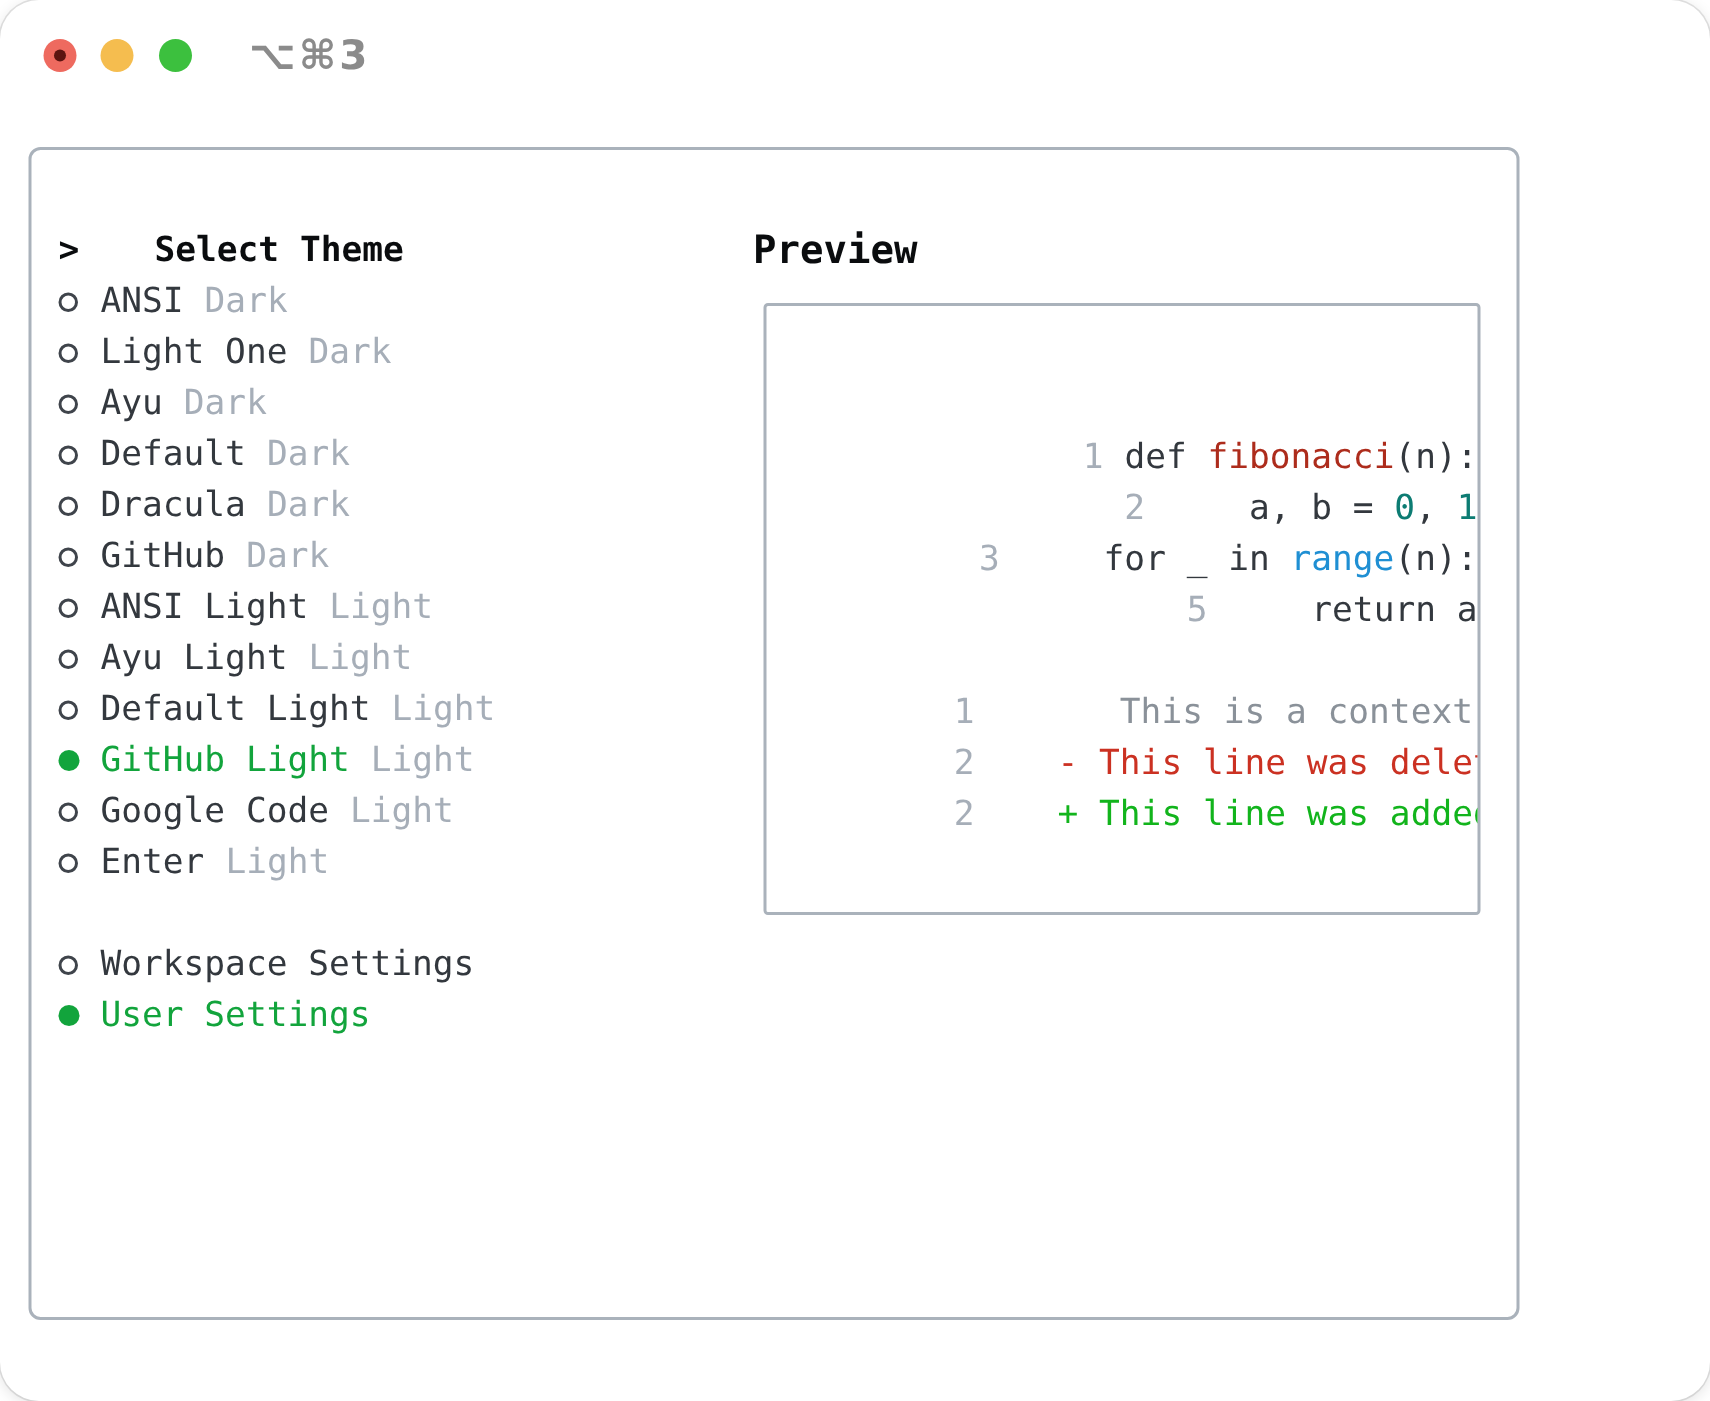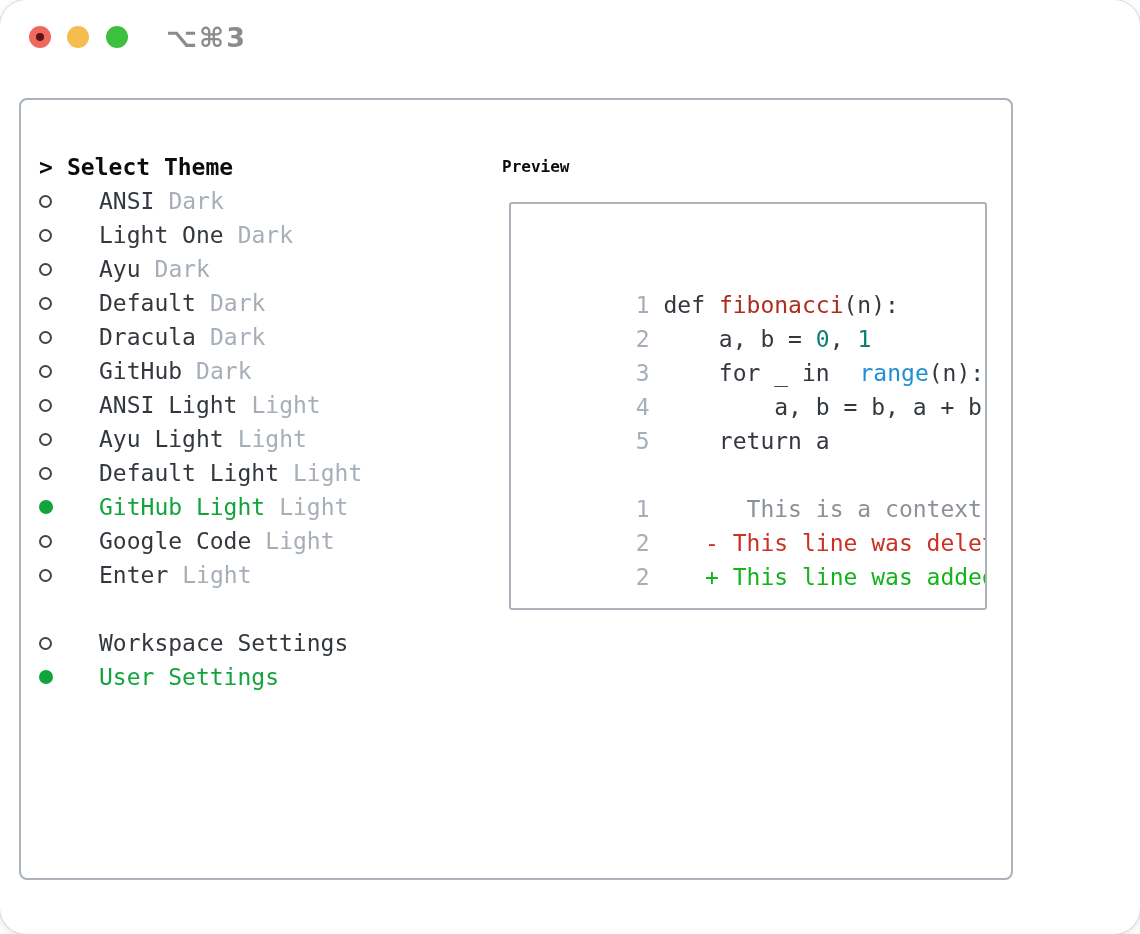--- a/index.html
+++ b/index.html
@@ -27,52 +27,52 @@
     font-family:"DejaVu Sans", sans-serif; font-size:27px; font-weight:bold;
     color:#8b8b8b; letter-spacing:2px;
   }
 
   
   .panel {
     position:absolute; left:19px; top:98px; width:994px; height:782px;
     border:2px solid #aab2bb; border-radius:8px; background:#ffffff;
   }
 
-  .mono { font-size:16px; line-height:34px; white-space:pre; }
+  .mono { font-size:26px; line-height:34px; white-space:pre; }
 
   
   .left-col { position:absolute; left:18px; top:50px; }
   .row { display:flex; align-items:center; height:34px; font-size:23px; white-space:pre; }
   .marker-col { display:inline-flex; width:28px; align-items:center; flex:0 0 28px; }
   .hdr-caret { font-weight:bold; color:#0a0c0e; font-size:23px; }
-  .section-title { font-weight:bold; color:#0a0c0e; }
+  .section-title { font-weight:bold; color:#0a0c0e;margin-left:36px; }
   .plain-title { color:#111418; }
   .radio {
     width:13px; height:13px; border-radius:50%;
     border:2px solid #3f444b; background:transparent;
   }
   .radio.sel { border:none; background:#12a43c; width:14px; height:14px; }
-  .item-name { color:#33383e;margin-left:32px; }
+  .item-name { color:#33383e; }
   .item-name.sel { color:#12a43c; }
   .item-tag { color:#a6aeb8; margin-left:14px; }
   .spacer { height:34px; }
   .hint { color:#a6aeb8; }
 
   
   .preview-title { position:absolute; left:481px; top:50px; font-weight:bold; color:#0a0c0e; }
   .preview-box {
     position:absolute; left:488px; top:102px; width:478px; height:408px;
     border:2px solid #aab2bb; border-radius:3px; background:#ffffff;
     padding:50px 0 0 14px; overflow:hidden;
   }
-  .code-line { height:34px; line-height:34px; font-size:23px; white-space:pre; }
+  .code-line { height:34px; line-height:34px; font-size:23px; white-space:pre;text-align:right; }
   .ln      { color:#a6aeb8; }
   .code    { color:#33383e; }
   .func    { color:#ad2c1c; }
-  .builtin { color:#1f8fd3;margin-left:16px; }
+  .builtin { color:#1f8fd3; }
   .num     { color:#0d7c73; }
   .ctx     { color:#8a9199; }
   .del     { color:#cb3122; }
   .add     { color:#12b41c; }
 </style>
 </head>
 <body>
 
 <div class="window">
 
@@ -174,23 +174,20 @@
       <div class="code-line">
         <span class="ln">1 </span><span class="code">def </span><span class="func">fibonacci</span><span class="code">(n):</span>
       </div>
       <div class="code-line">
         <span class="ln">2 </span><span class="code">    a, b = </span><span class="num">0</span><span class="code">, </span><span class="num">1</span>
       </div>
       <div class="code-line">
         <span class="ln">3 </span><span class="code">    for _ in </span><span class="builtin">range</span><span class="code">(n):</span>
       </div>
       <div class="code-line">
-        <span class="ln">4 </span><span class="code">        a, b = b, a + b</span>
-      </div>
-      <div class="code-line">
         <span class="ln">5 </span><span class="code">    return a</span>
       </div>
       <div class="code-line"></div>
       <div class="code-line">
         <span class="ln">1 </span><span class="ctx">      This is a context line.</span>
       </div>
       <div class="code-line">
         <span class="ln">2 </span><span class="del">   - This line was deleted.</span>
       </div>
       <div class="code-line">

